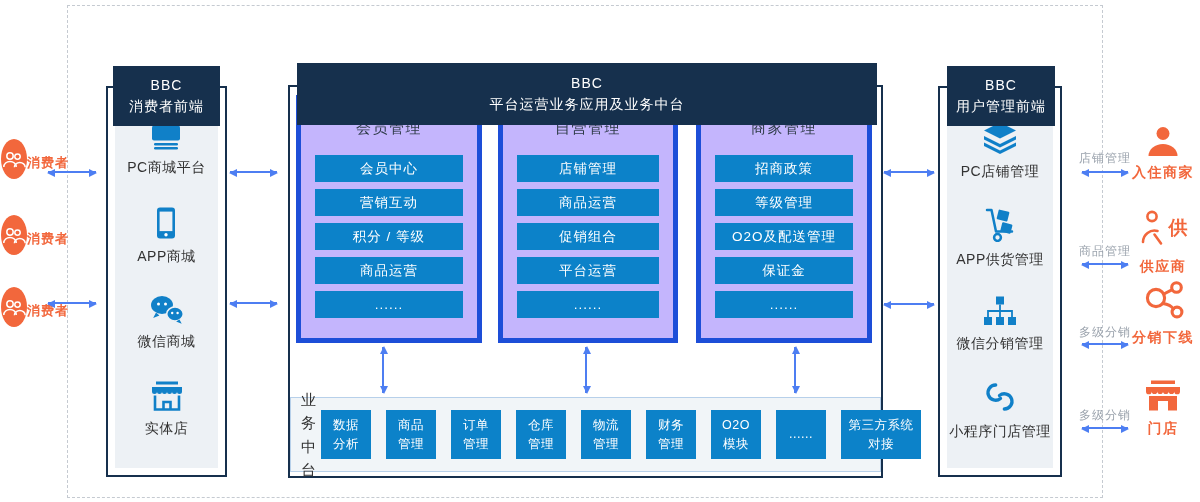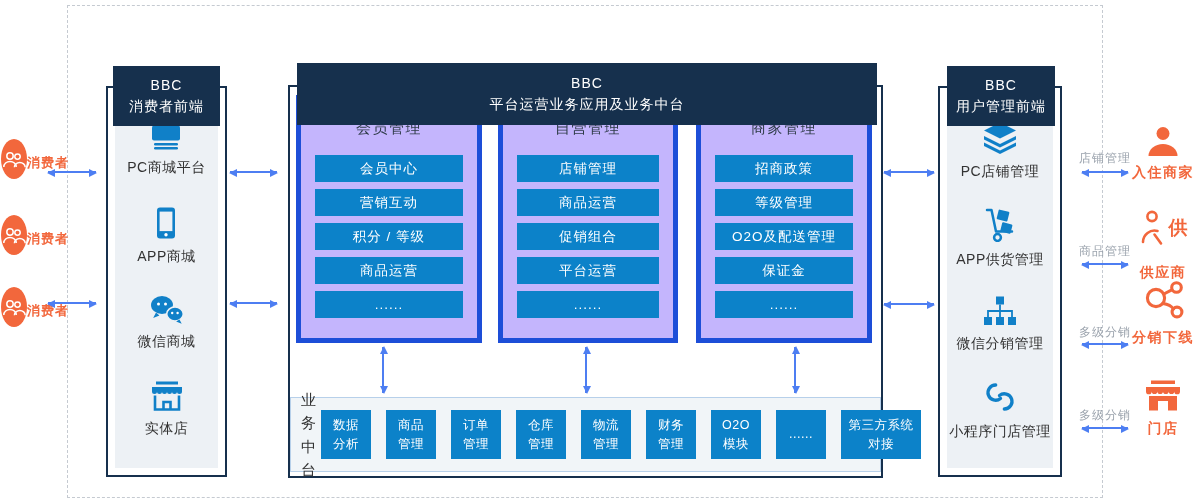--- a/index.html
+++ b/index.html
@@ -303,21 +303,21 @@
     <div class="icon-row">
       <svg width="28" height="36" viewBox="0 0 28 36">
         <g fill="none" stroke="#f2673c" stroke-width="2.6" stroke-linecap="round">
           <circle cx="13" cy="6.5" r="4.6"></circle>
           <path d="M4 32 a11.5 11.5 0 0 1 14.5 -11"></path>
           <path d="M15.5 24.5 l6.5 9"></path>
         </g>
       </svg>
       <span class="icon-char">供</span>
     </div>
-    <div class="pname" style="margin-top:18px;">供应商</div>
+    <div class="pname" style="margin-top:12px;">供应商</div>
   </div>
   <div class="partner" style="top:280px;">
     <svg width="41" height="44" viewBox="0 0 41 44">
       <g fill="none" stroke="#f2673c" stroke-width="3.1" stroke-linecap="round">
         <circle cx="13" cy="18" r="8.6"></circle>
         <circle cx="33.5" cy="7.5" r="4.8"></circle>
         <circle cx="34" cy="32" r="4.9"></circle>
         <path d="M20.8 14 L28.8 9.8"></path>
         <path d="M20 23.5 Q27.5 24.5 30.5 29"></path>
       </g>

